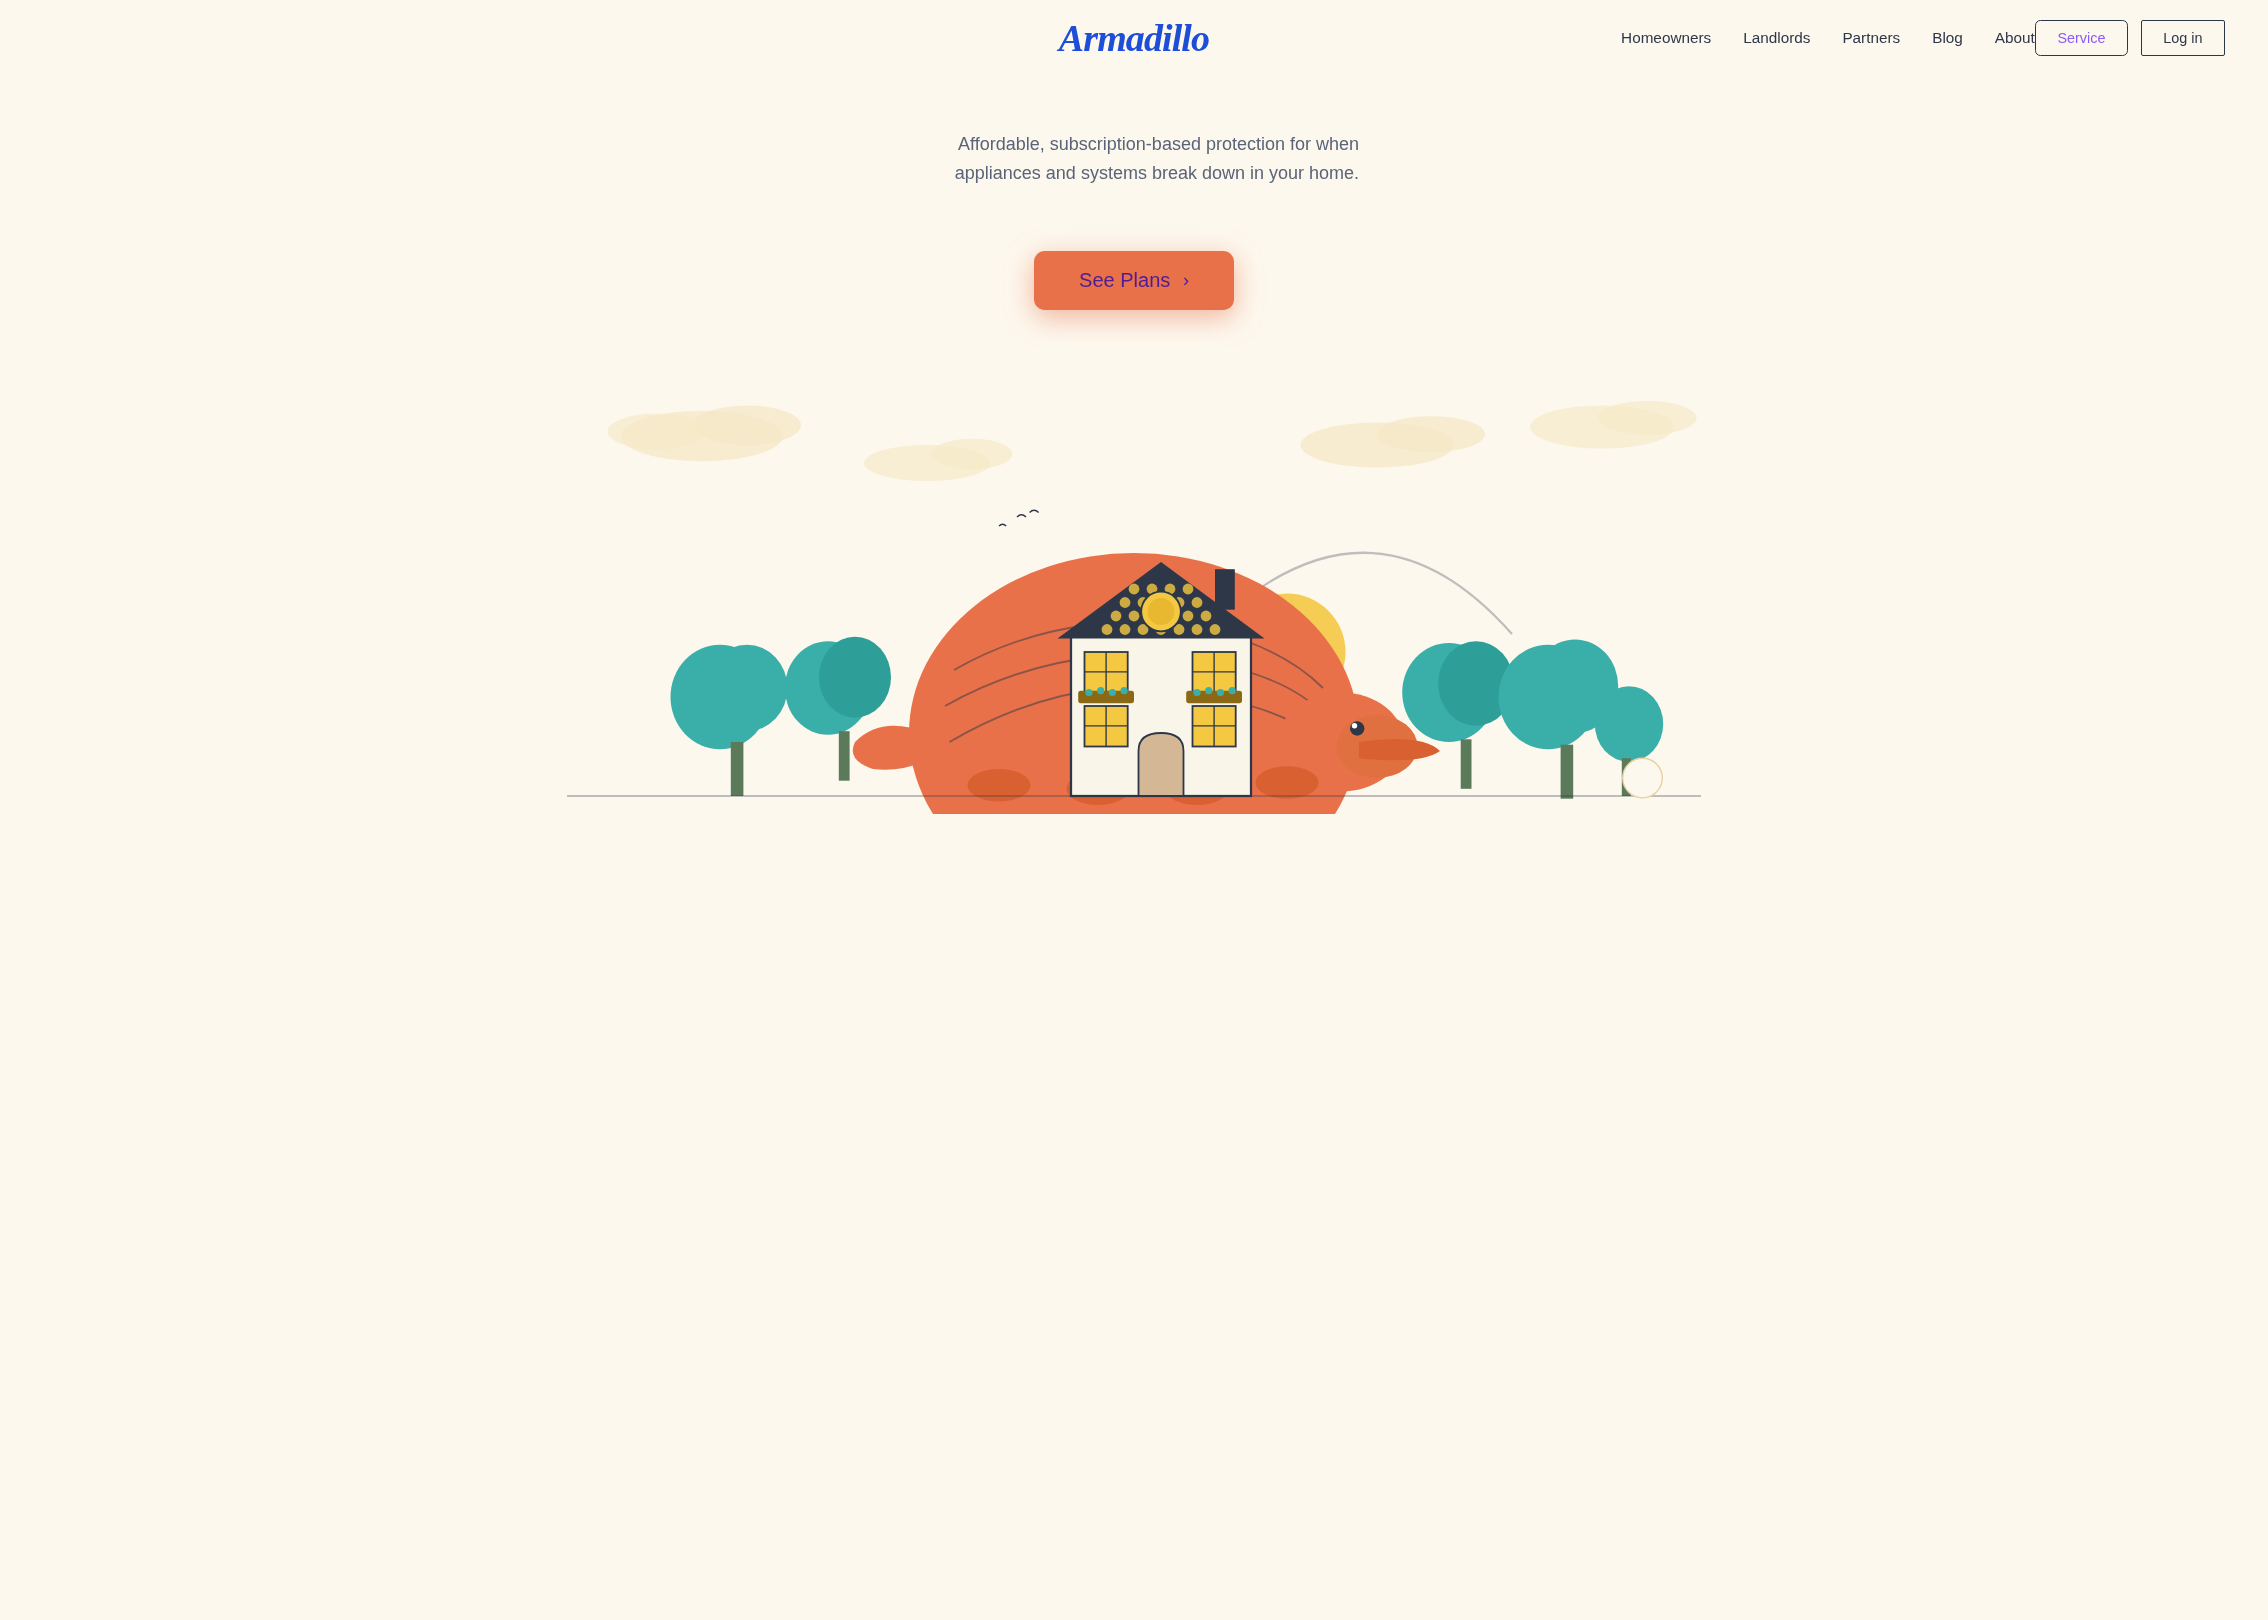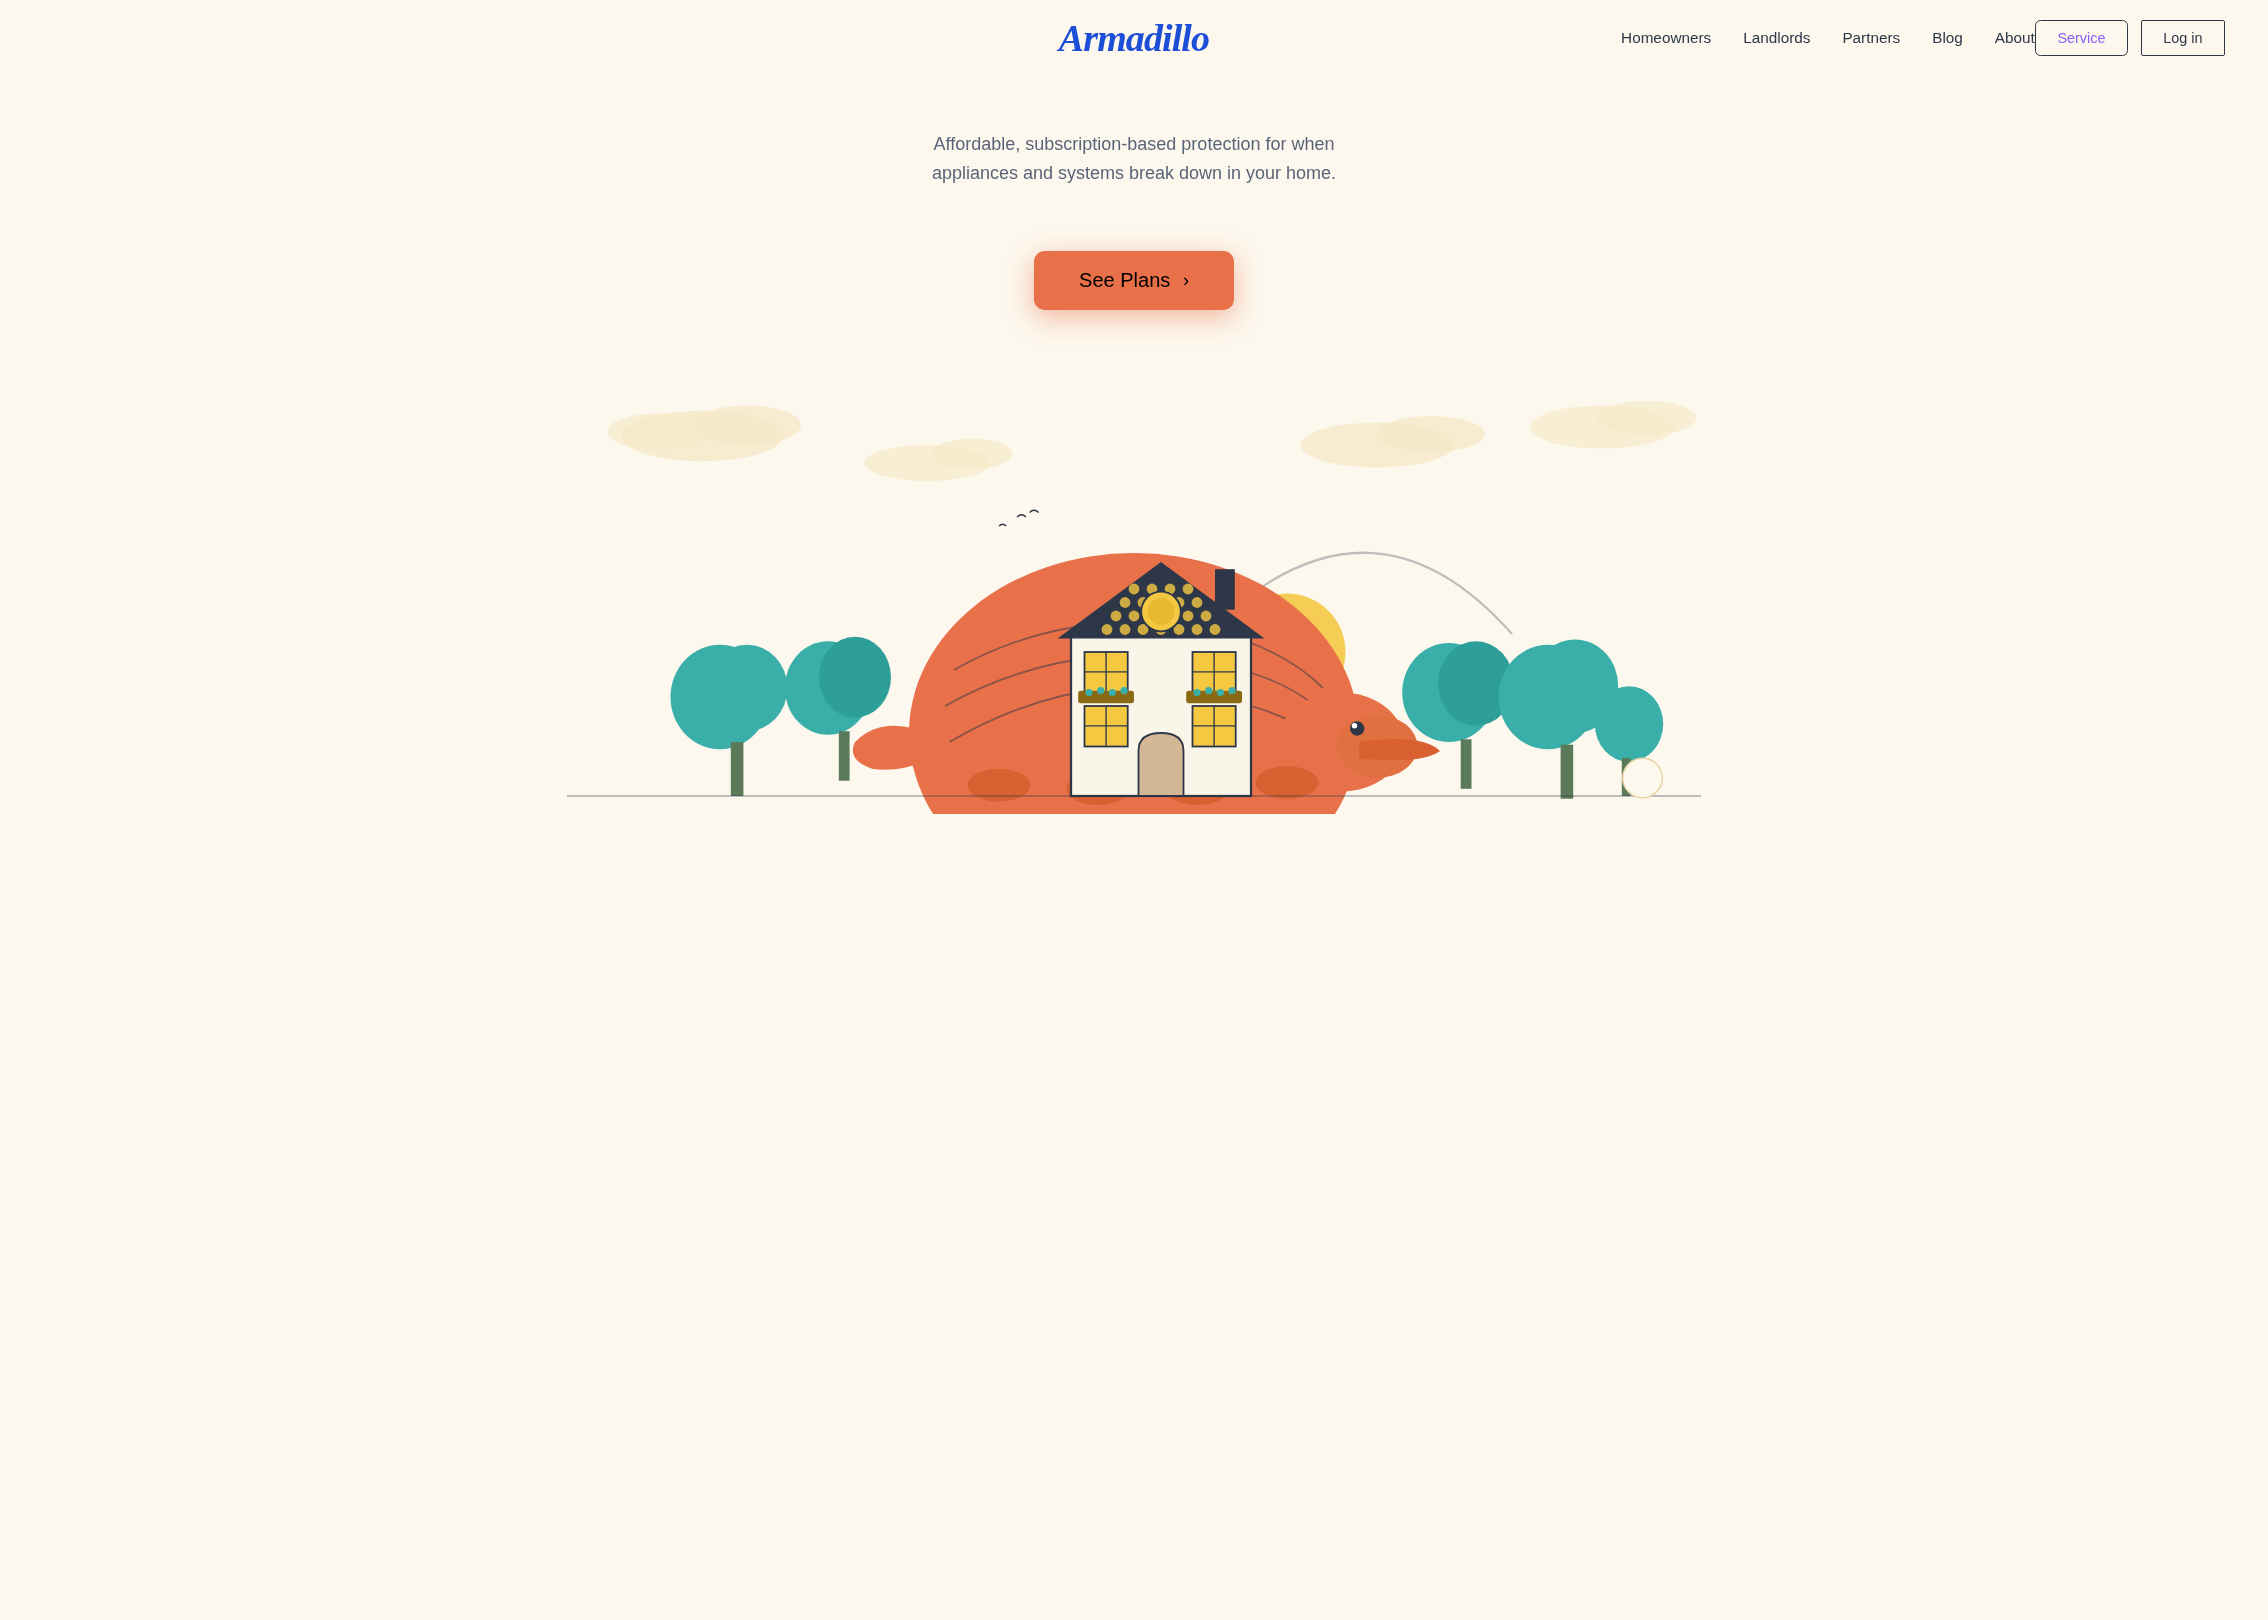--- a/index.html
+++ b/index.html
@@ -88,34 +88,35 @@
       max-width: 774px;
       margin: 0 auto 18px;
     }
 
     .hero-subtitle {
       font-size: 18px;
       color: #5a6478;
       line-height: 1.6;
       max-width: 450px;
       margin: 0 auto 36px;
+      text-align: right;
     }
 
     
     .cta-wrap {
       display: flex;
       justify-content: center;
       margin-bottom: 36px;
       position: relative;
       z-index: 5;
     }
 
     .btn-cta {
       background: #e8714a;
-      color: #000000;
+      color: #4c1d95;
       border: none;
       padding: 18px 45px;
       border-radius: 10.8px;
       font-size: 20px;
       cursor: pointer;
       display: flex;
       align-items: center;
       gap: 12.6px;
       box-shadow: 0 7.2px 27px rgba(232, 113, 74, 0.5);
     }

